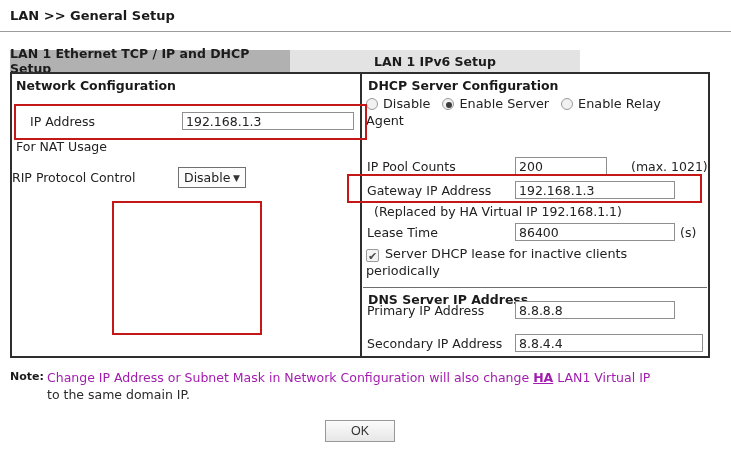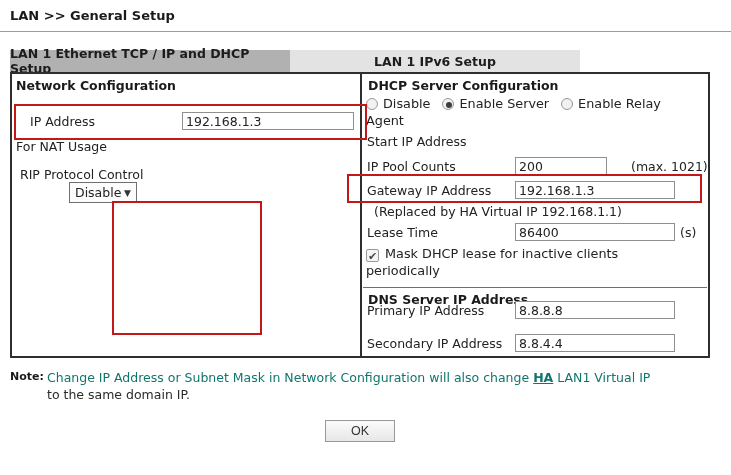--- a/index.html
+++ b/index.html
@@ -41,21 +41,21 @@
   .chk-row { position:absolute; left:366px; top:245px; width:330px; font-size:12.8px; color:#222; line-height:17px; }
   .checkbox { display:inline-block; width:13px; height:13px; border:1px solid #9a9a9a; border-radius:2px;
               background:#f4f4f4; vertical-align:-2px; margin-right:6px; text-align:center;
               font-size:11px; line-height:13px; color:#4a4a4a; }
 
   .right-divider { position:absolute; left:363px; top:287px; width:344px; height:0; border-top:1px solid #6e6e6e; }
 
   .annot { position:absolute; border:2px solid #c41818; pointer-events:none; z-index:5; }
 
   .note-label { position:absolute; left:10px; top:370px; font-size:11px; font-weight:bold; color:#1a1a1a; }
-  .note-line1 { position:absolute; left:47px; top:370px; font-size:12.5px; color:#0f766e; white-space:nowrap; }
+  .note-line1 { position:absolute; left:47px; top:370px; font-size:12.5px; color:#a21caf; white-space:nowrap; }
   .note-line2 { position:absolute; left:47px; top:387px; font-size:12.5px; color:#2a2a2a; white-space:nowrap; }
   .ha-link { font-weight:bold; text-decoration:underline; }
 
   .ok-btn { position:absolute; left:325px; top:420px; width:70px; height:22px;
             border:1px solid #989898; background:linear-gradient(#fbfbfb,#e7e7e7);
             font-family:Liberation Sans, sans-serif; font-size:12.5px; color:#333; cursor:pointer; }
 </style>
 </head>
 <body>
 
@@ -77,36 +77,35 @@
 
   <div class="heading" style="left:16px; top:78px;">Network Configuration</div>
   <div class="text" style="left:16px; top:95px;margin-top:44px;">For NAT Usage</div>
 
   <div class="row" style="left:30px; top:112px;">
     <span class="lbl" style="width:152px;">IP Address</span>
     <input class="txt" style="width: 172px;" type="text" value="192.168.1.3">
   </div>
 
 
-  <div class="row" style="left:20px; top:167px;flex-direction:column;">
+  <div class="row" style="left:12px; top:167px;">
     <span class="lbl" style="width:166px;">RIP Protocol Control</span>
     <div class="select">
       <span>Disable</span>
       <span class="arrow">▼</span>
     </div>
   </div>
 
   <div class="heading" style="left:368px; top:78px;">DHCP Server Configuration</div>
 
   <div class="radio-row">
     <span class="radio-opt"><span class="radio"></span><span>Disable</span></span><span class="radio-opt"><span class="radio checked"></span><span>Enable Server</span></span><span class="radio-opt"><span class="radio"></span><span>Enable Relay Agent</span></span>
   </div>
 
   <div class="row" style="left:367px; top:134px;">
-    <span class="lbl" style="width:148px;">Start IP Address</span>
   </div>
 
   <div class="row" style="left:367px; top:157px;">
     <span class="lbl" style="width:148px;">IP Pool Counts</span>
     <input class="txt" style="width: 92px;" type="text" value="200">
     <span class="lbl" style="margin-left:24px;">(max. 1021)</span>
   </div>
 
   <div class="row" style="left:367px; top:181px;">
     <span class="lbl" style="width:148px;">Gateway IP Address</span>
@@ -115,35 +114,35 @@
 
   <div class="text" style="left:374px; top:204px;">(Replaced by HA Virtual IP 192.168.1.1)</div>
 
   <div class="row" style="left:367px; top:223px;">
     <span class="lbl" style="width:148px;">Lease Time</span>
     <input class="txt" style="width: 160px;" type="text" value="86400">
     <span class="lbl" style="margin-left:5px;">(s)</span>
   </div>
 
   <div class="chk-row">
-    <span class="checkbox">✔</span><span>Mask DHCP lease for inactive clients periodically</span>
+    <span class="checkbox">✔</span><span>Server DHCP lease for inactive clients periodically</span>
   </div>
 
   <div class="right-divider"></div>
 
   <div class="heading" style="left:368px; top:292px;">DNS Server IP Address</div>
 
   <div class="row" style="left:367px; top:301px;">
     <span class="lbl" style="width:148px;">Primary IP Address</span>
     <input class="txt" style="width: 160px;" type="text" value="8.8.8.8">
   </div>
 
   <div class="row" style="left:367px; top:334px;">
     <span class="lbl" style="width:148px;">Secondary IP Address</span>
-    <input class="txt" style="width: 160px;" type="text" value="8.8.4.4">
+    <input class="txt" style="width: 188px;" type="text" value="8.8.4.4">
   </div>
 
   <div class="annot" style="left:14px; top:104px; width:353px; height:36px;"></div>
   <div class="annot" style="left:112px; top:201px; width:150px; height:134px;"></div>
   <div class="annot" style="left:347px; top:174px; width:355px; height:29px;"></div>
 
   <div class="note-label">Note:</div>
   <div class="note-line1"><span>Change IP Address or Subnet Mask in Network Configuration will also change </span><span class="ha-link">HA</span><span> LAN1 Virtual IP</span></div>
   <div class="note-line2">to the same domain IP.</div>
 

